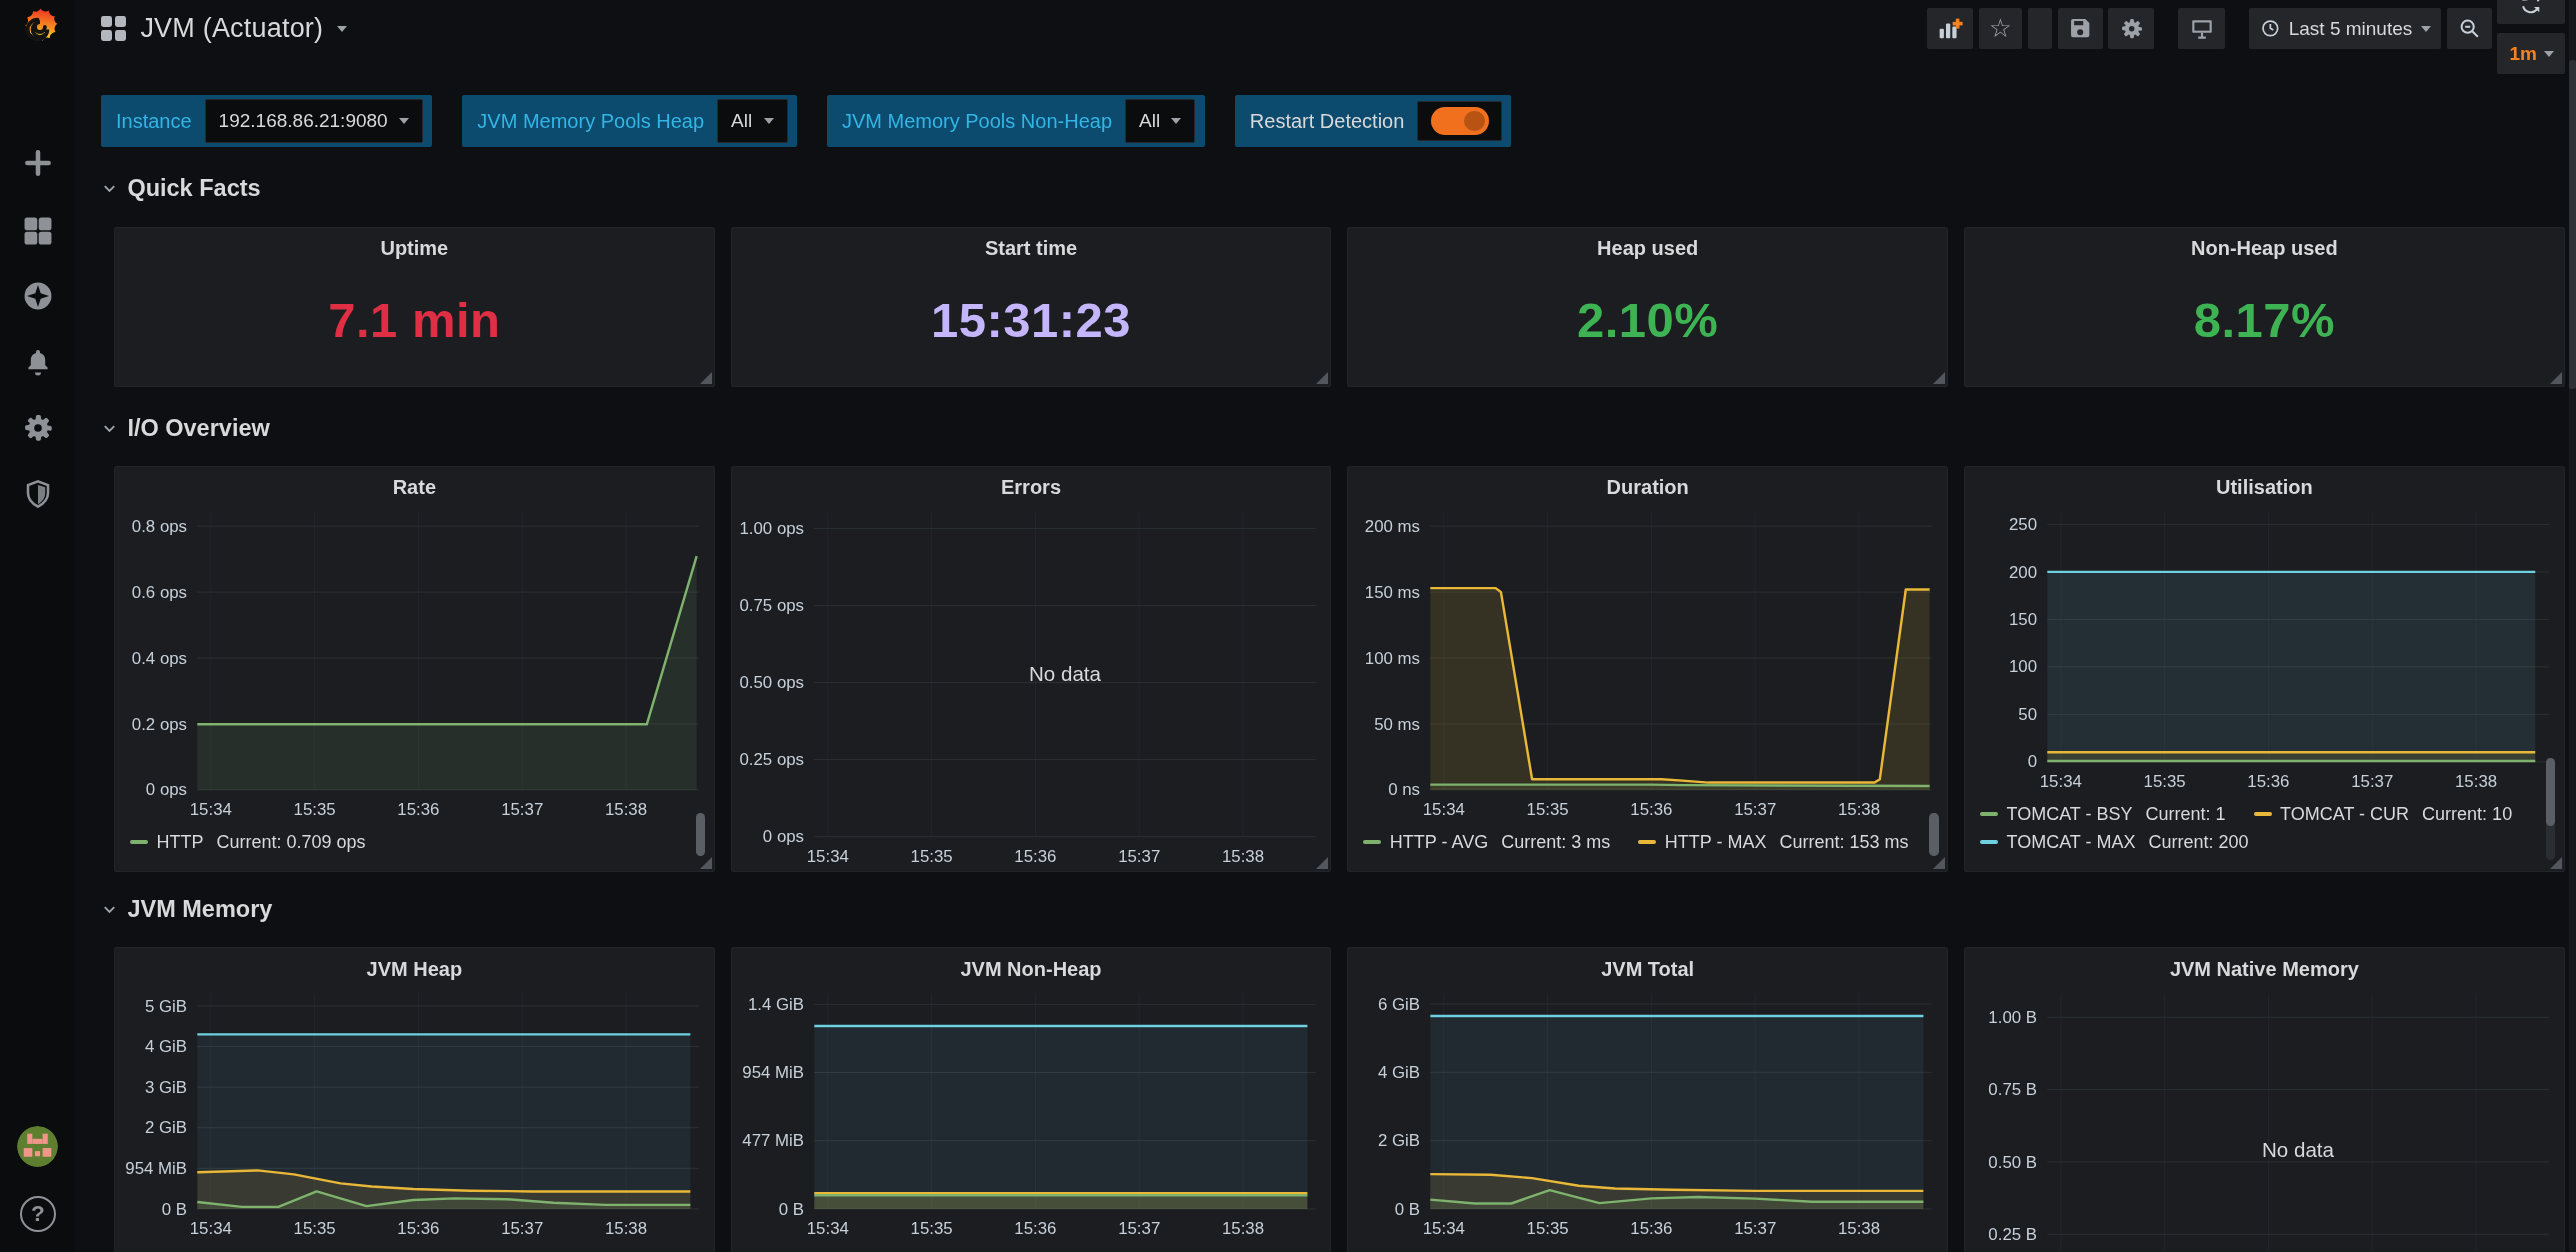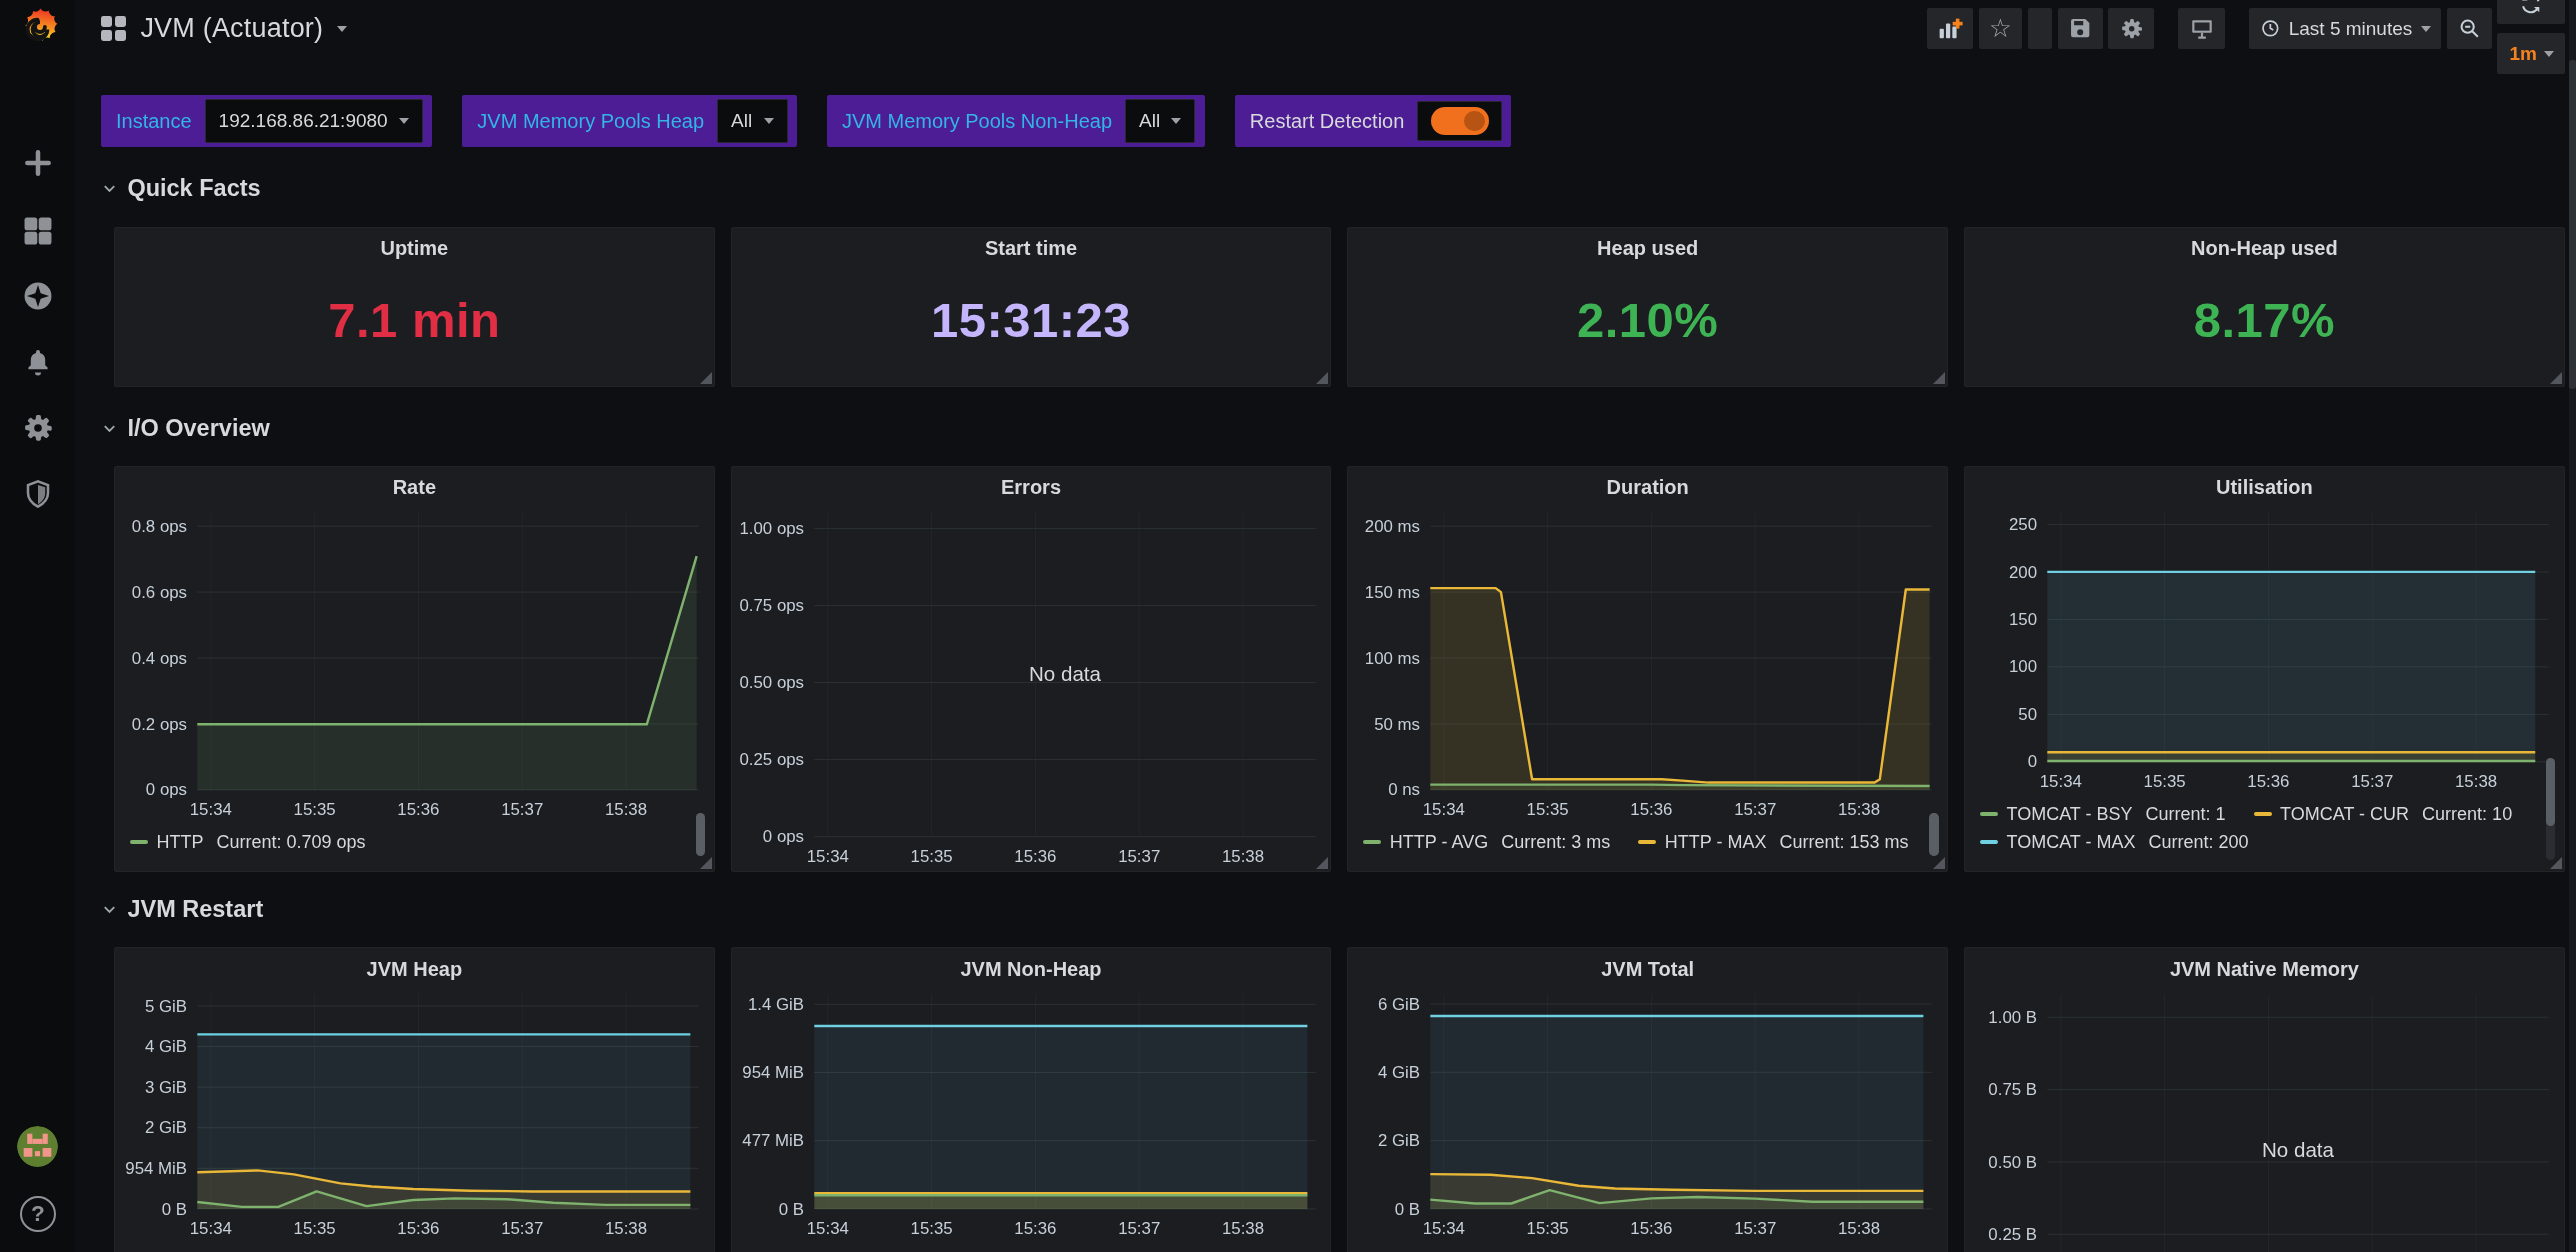--- a/index.html
+++ b/index.html
@@ -27,21 +27,21 @@
   .nav-btn.blank { min-width:24.4px; }
   .nav-gap { width:13px; }
   .star-glyph { font-size:25.4px; color:#a6abb1; line-height:1; }
   .time-btn { gap:8.5px; font-size:19px; font-weight:500; color:#d8d9da; }
   .refresh-group { display:flex; gap:9px;flex-direction:column; }
   .refresh-group .nav-btn { border-radius:1.9px; }
   .refresh-interval { color:#f6821f; font-size:19px; font-weight:700; margin:0 7.5px 0 1.9px; }
 
   
   .submenu { margin-top:38px; display:flex; gap:30px; align-items:center; }
-  .var-group { height:52px; background:#4c1d95; display:flex; align-items:center; padding:0 9.4px 0 15px; gap:13px; border-radius:1.9px; }
+  .var-group { height:52px; background:#0c4a6e; display:flex; align-items:center; padding:0 9.4px 0 15px; gap:13px; border-radius:1.9px; }
   .var-label { font-size:20px; font-weight:500; color:#33b5e5; white-space:nowrap; }
   .var-label.white { color:#d8d9da; }
   .var-value { height:44px; background:#0b0c0e; border:0.9px solid #26282d; border-radius:1.9px; display:flex; align-items:center; padding:0 13px; font-size:19px; color:#d8d9da; gap:11.3px; cursor:pointer; white-space:nowrap; }
   .toggle-box { height:40px; background:#0b0c0e; border:0.9px solid #26282d; border-radius:1.9px; display:flex; align-items:center; padding:0 12.2px; cursor:pointer; }
   .toggle-pill { width:58px; height:28px; border-radius:15px; background:#f0701d; position:relative; }
   .toggle-knob { position:absolute; right:3.8px; top:3.8px; width:20.7px; height:20.7px; border-radius:50%; background:#b75313; }
 
   
   .section-header { display:flex; align-items:center; gap:9.4px; height:34px; cursor:pointer; }
   .section-header .title { font-size:23.5px; font-weight:700; color:#d8d9da; }
@@ -465,21 +465,21 @@
             <div class="thumb"></div>
           </div>
           <div class="resize-corner"></div>
         </div>
       </div>
 
     <div class="section-header sh-jvm">
       <svg width="17" height="17" viewBox="0 0 18 18">
           <path d="M4 6.5l5 5 5-5" stroke="#9fa7ad" stroke-width="2" fill="none"></path>
         </svg>
-      <span class="title">JVM Restart</span>
+      <span class="title">JVM Memory</span>
     </div>
     <div class="row row-jvm" id="row-jvm">
         <div class="panel chart-panel">
           <div class="panel-title">JVM Heap</div>
           <svg class="chart" viewBox="0 0 640 276">
             <line x1="102.4265010351967" x2="102.4265010351967" y1="10" y2="240" stroke="#23262c" stroke-width="1"></line>
             <line x1="213.39958592132504" x2="213.39958592132504" y1="10" y2="240" stroke="#23262c" stroke-width="1"></line>
             <line x1="324.37267080745335" x2="324.37267080745335" y1="10" y2="240" stroke="#23262c" stroke-width="1"></line>
             <line x1="435.34575569358174" x2="435.34575569358174" y1="10" y2="240" stroke="#23262c" stroke-width="1"></line>
             <line x1="546.31884057971" x2="546.31884057971" y1="10" y2="240" stroke="#23262c" stroke-width="1"></line>

